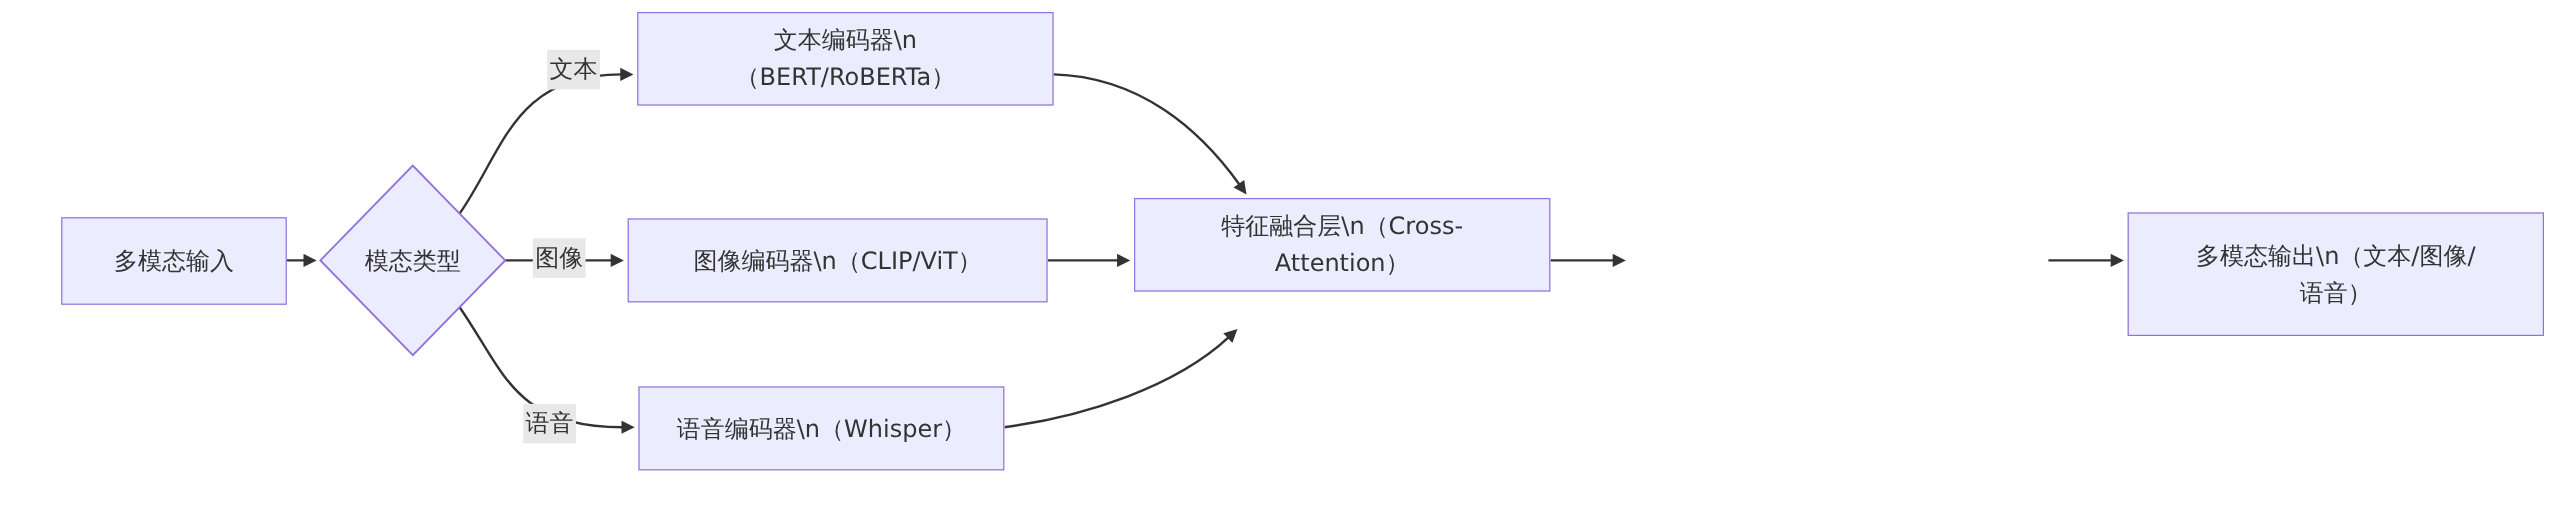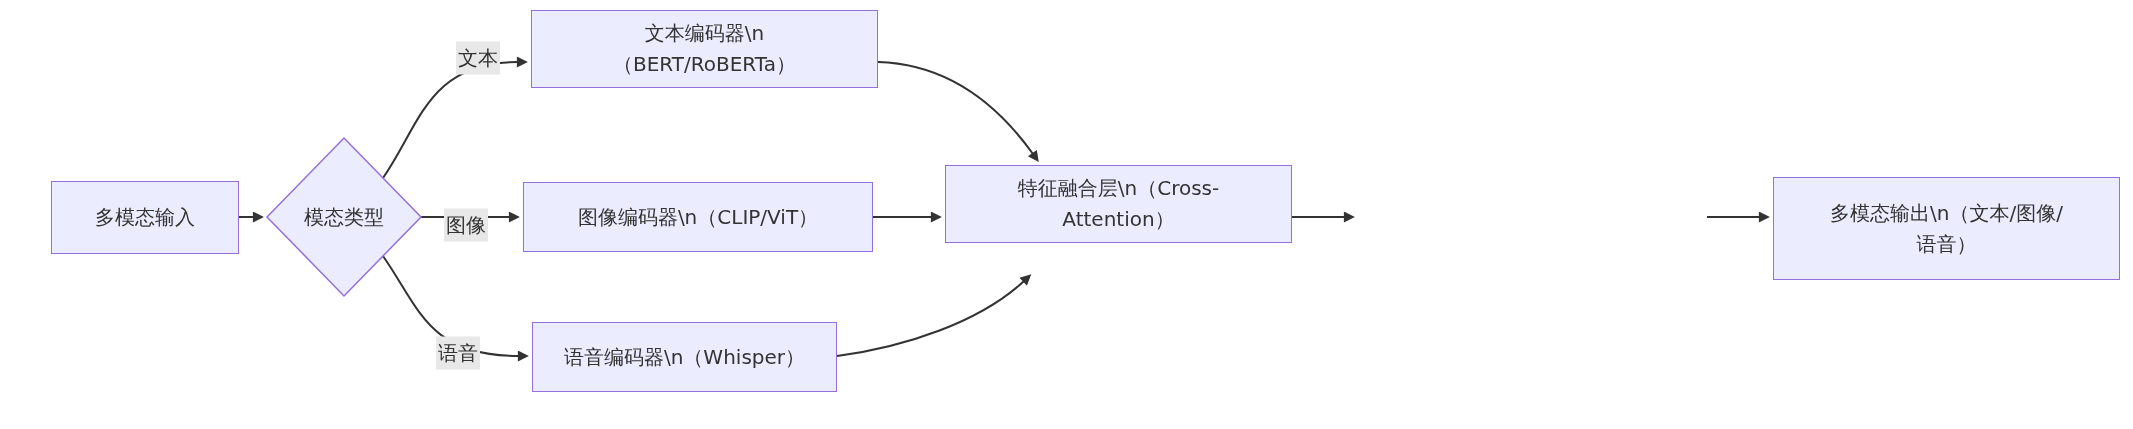--- a/index.html
+++ b/index.html
@@ -92,17 +92,17 @@
   </div>
 
 
   <div class="node" style="left:1773px;top:165px;width:347px;height:103px;margin-top:12px;">
     <span class="label">多模态输出\n（文本/图像/
 语音）</span>
   </div>
 
   <div class="edge-label" style="left:478px;top:58px;">文本</div>
 
-  <div class="edge-label" style="left:466px;top:225px;">图像</div>
+  <div class="edge-label" style="left:466px;top:215px;">图像</div>
 
   <div class="edge-label" style="left:458px;top:353px;">语音</div>
 
 </div>
 
 </body></html>

